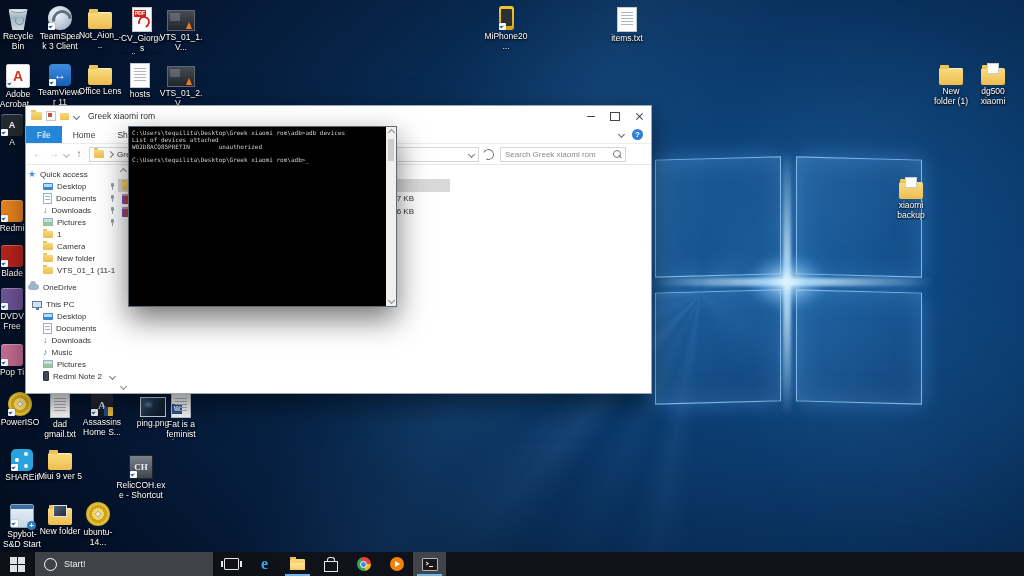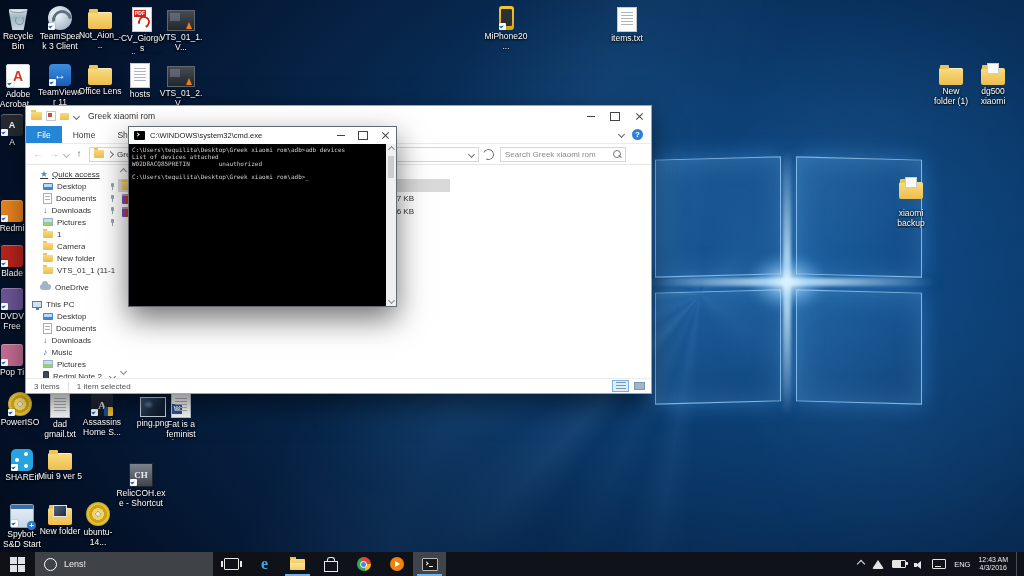--- a/index.html
+++ b/index.html
@@ -87,21 +87,21 @@
 
   .k-tv{width:22px;height:22px;margin:2px auto 0;background:linear-gradient(#3c8de0,#1860b8);border-radius:4px;}
   .k-tv .glyph{font-size:12px;}
 
   .k-ts{width:24px;height:24px;margin:0 auto;border-radius:50%;background:radial-gradient(circle at 35% 35%,#f4f8fb,#b9c6d2 60%,#8fa3b3);}
   .k-ts::after{content:"";position:absolute;left:4px;top:4px;width:14px;height:14px;border-radius:50%;border:3px solid transparent;border-left-color:#5b7286;border-top-color:#5b7286;transform:rotate(35deg);}
 
   .k-acrobat{width:22px;height:22px;margin:2px auto 0;background:#fff;border:1px solid #d8d8d8;border-radius:2px;}
   .k-acrobat .glyph{color:#d6341f;font-size:14px;}
 
-  .k-coh{width:22px;height:22px;margin:16px auto 0;background:linear-gradient(#7a828c,#3f454d);border:1px solid #23272c;}
+  .k-coh{width:22px;height:22px;margin:8px auto 0;background:linear-gradient(#7a828c,#3f454d);border:1px solid #23272c;}
   .k-coh .glyph{font-family:"Liberation Serif",serif;font-size:9px;color:#ececec;}
 
   .k-spybot{width:22px;height:22px;margin:2px auto 0;background:linear-gradient(#e8f0f8,#c6d6e6);border:1px solid #8fa6bd;border-radius:2px;}
   .k-spybot::before{content:"";position:absolute;left:0;right:0;top:0;height:4px;background:#3a6ea5;}
   .k-spybot::after{content:"+";position:absolute;right:-3px;bottom:-3px;width:9px;height:9px;background:#2e78c2;border-radius:50%;color:#fff;font-size:8px;line-height:9px;text-align:center;font-weight:bold;}
 
   .k-chip{width:22px;height:22px;margin:2px auto 0;border-radius:3px;box-shadow:inset 0 1px 0 rgba(255,255,255,.3);}
 
   
   .window{position:absolute;background:#fff;}
@@ -359,21 +359,21 @@
         <div class="dlabel">Pop Ti</div>
       </div>
       <div class="desk-icon" style="left: 932px; top: 62px; width: 38px;">
         <div class="dicon k-folder"></div>
         <div class="dlabel">New folder (1)</div>
       </div>
       <div class="desk-icon" style="left: 975px; top: 62px; width: 36px;">
         <div class="dicon k-folder2"></div>
         <div class="dlabel">dg500 xiaomi</div>
       </div>
-      <div class="desk-icon" style="left: 893px; top: 176px; width: 36px; gap: 8px;">
+      <div class="desk-icon" style="left: 893px; top: 176px; width: 36px;">
         <div class="dicon k-folder2"></div>
         <div class="dlabel">xiaomi backup</div>
       </div>
       <div class="desk-icon" style="left: -2px; top: 392px; width: 44px;">
         <div class="dicon k-disc">
           <span class="sc"></span>
         </div>
         <div class="dlabel">PowerISO</div>
       </div>
       <div class="desk-icon" style="left: 38px; top: 392px; width: 44px;">
@@ -473,21 +473,21 @@
         <span class="chev down addr-dd"></span>
       </span>
       <span class="refresh"></span>
       <span class="search-box">
         <span>Search Greek xiaomi rom</span>
         <span class="mag"></span>
       </span>
     </div>
     <div class="ex-body">
       <div class="ex-nav">
-          <div class="nav-item" style="padding-left: 12px; text-decoration: underline;">
+          <div class="nav-item" style="padding-left: 0;">
             <span class="nicon n-star"></span>
             <span class="nlabel">Quick access</span>
           </div>
           <div class="nav-item" style="padding-left: 15px;">
             <span class="nicon n-desktop"></span>
             <span class="nlabel">Desktop</span>
             <span class="pin"></span>
           </div>
           <div class="nav-item" style="padding-left: 15px;">
             <span class="nicon n-doc"></span>
@@ -513,21 +513,21 @@
             <span class="nlabel">Camera</span>
           </div>
           <div class="nav-item" style="padding-left: 15px;">
             <span class="nicon n-folder"></span>
             <span class="nlabel">New folder</span>
           </div>
           <div class="nav-item" style="padding-left: 15px;">
             <span class="nicon n-folder"></span>
             <span class="nlabel">VTS_01_1 (11-11</span>
           </div>
-          <div class="nav-item gap" style="padding-left: 12px;">
+          <div class="nav-item gap" style="padding-left: 0;">
             <span class="nicon n-cloud"></span>
             <span class="nlabel">OneDrive</span>
           </div>
           <div class="nav-item gap" style="padding-left: 4px;">
             <span class="nicon n-pc"></span>
             <span class="nlabel">This PC</span>
           </div>
           <div class="nav-item" style="padding-left: 15px;">
             <span class="nicon n-desktop"></span>
             <span class="nlabel">Desktop</span>
@@ -572,51 +572,23 @@
               <span class="fsize">557 KB</span>
             </div>
             <div class="frow">
               <span class="ficon f-rar"></span>
               <span class="fname">xi</span>
               <span class="fsize">966 KB</span>
             </div>
           </div>
       </div>
     </div>
-    <div class="ex-status">
-      <span>3 items</span>
-      <span class="sdiv"></span>
-      <span>1 item selected</span>
-      <span class="viewbtns">
-        <span class="vbtn active">
-            <i class="v-details"></i>
-          </span>
-        <span class="vbtn">
-            <i class="v-thumb"></i>
-          </span>
-      </span>
-    </div>
   </div>
 
   <div class="window cmd">
-    <div class="cmd-titlebar">
-      <span class="cmd-ico"></span>
-      <span class="cmd-title">C:\WINDOWS\system32\cmd.exe</span>
-      <span class="wbtns">
-        <span class="wbtn">
-            <i class="ic-min"></i>
-          </span>
-        <span class="wbtn">
-            <i class="ic-max"></i>
-          </span>
-        <span class="wbtn">
-            <i class="ic-close"></i>
-          </span>
-      </span>
-    </div>
     <div class="cmd-body">
       <pre class="cmd-out">C:\Users\tequilita\Desktop\Greek xiaomi rom\adb&gt;adb devices
 List of devices attached
 W02D8ACQ85PRETIN        unauthorized
 
 C:\Users\tequilita\Desktop\Greek xiaomi rom\adb&gt;_</pre>
       <div class="cmd-sb">
         <span class="chev up"></span>
         <span class="sb-thumb"></span>
         <span class="chev down"></span>
@@ -626,21 +598,21 @@
 
   <div class="taskbar">
     <div class="start">
       <span></span>
         <span></span>
         <span></span>
         <span></span>
     </div>
     <div class="cortana">
       <span class="cring"></span>
-      <span class="ctext">Lens!</span>
+      <span class="ctext">Start!</span>
     </div>
     <div class="tb-apps">
         <div class="tb-btn">
           <span class="tbicon tb-task-view"></span>
         </div>
         <div class="tb-btn">
           <span class="tbicon tb-edge">e</span>
         </div>
         <div class="tb-btn open">
           <span class="tbicon tb-explorer"></span>
@@ -651,28 +623,15 @@
         <div class="tb-btn">
           <span class="tbicon tb-chrome"></span>
         </div>
         <div class="tb-btn">
           <span class="tbicon tb-media"></span>
         </div>
         <div class="tb-btn active open">
           <span class="tbicon tb-cmd"></span>
         </div>
       </div>
-    <div class="tray">
-      <span class="chev up tray-chev"></span>
-      <span class="wifi"></span>
-      <span class="batt"></span>
-      <span class="vol"></span>
-      <span class="sysico"></span>
-      <span class="lang">ENG</span>
-      <span class="clock">
-        <span>12:43 AM</span>
-        <span>4/3/2016</span>
-      </span>
-      <span class="showdesk"></span>
-    </div>
   </div>
 
 </div>
 
 </body></html>

